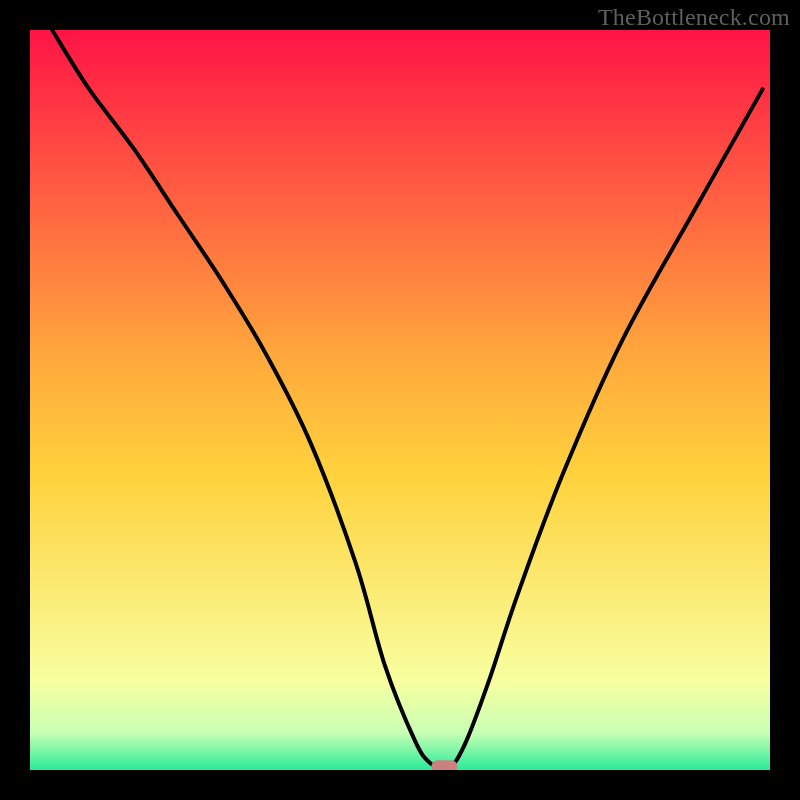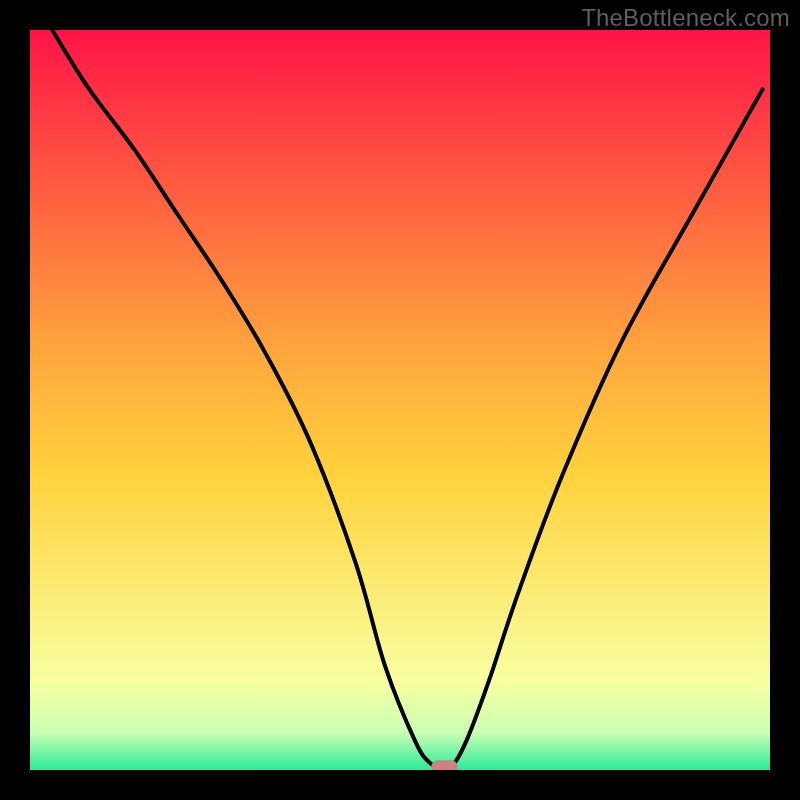--- a/index.html
+++ b/index.html
@@ -13,21 +13,21 @@
   .frame {
     position: relative;
     width: 800px;
     height: 800px;
     background: #000;
   }
   .watermark {
     position: absolute;
     top: 4px;
     right: 10px;
-    font-family: Liberation Sans, sans-serif;
+    font-family: Liberation Serif, serif;
     font-size: 24px;
     font-weight: 500;
     color: #5f5f5f;
     letter-spacing: 0.2px;
     z-index: 5;
   }
   svg.plot {
     position: absolute;
     left: 30px;
     top: 30px;

